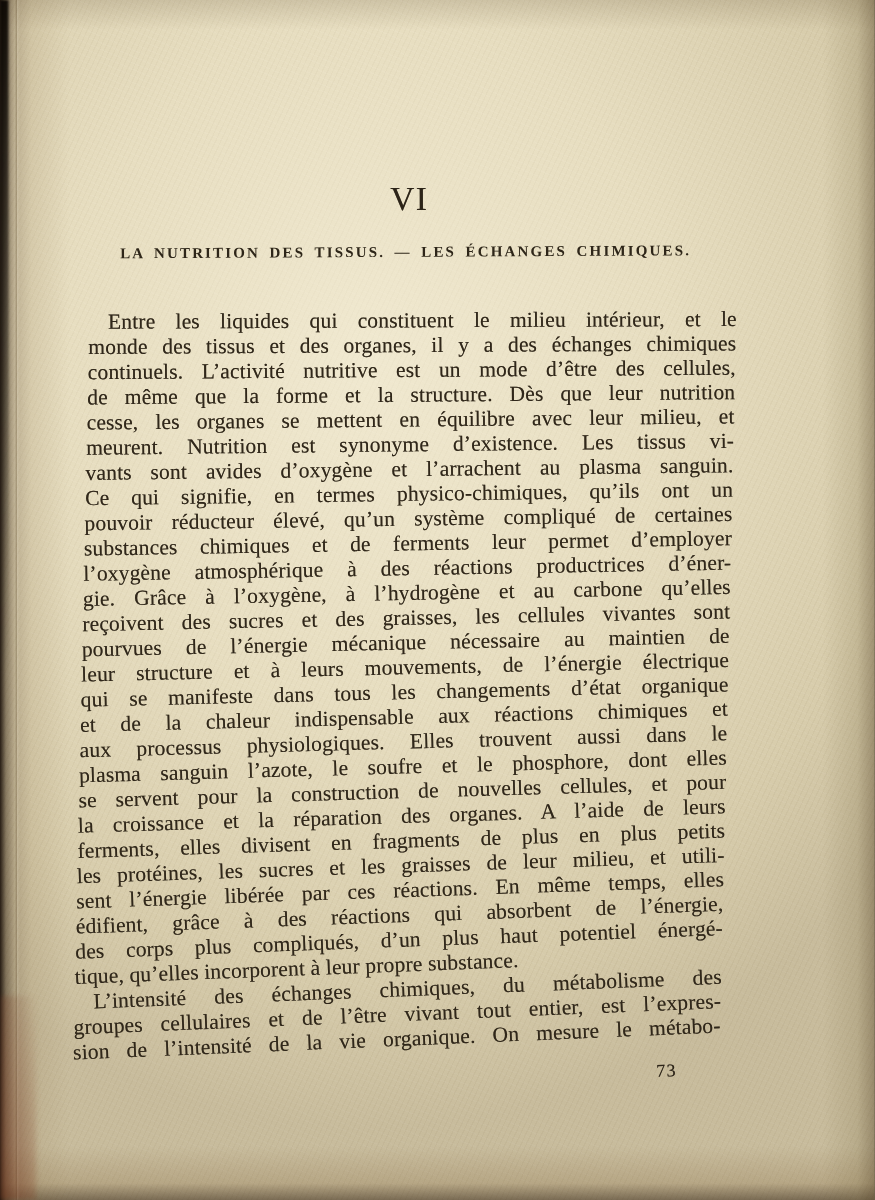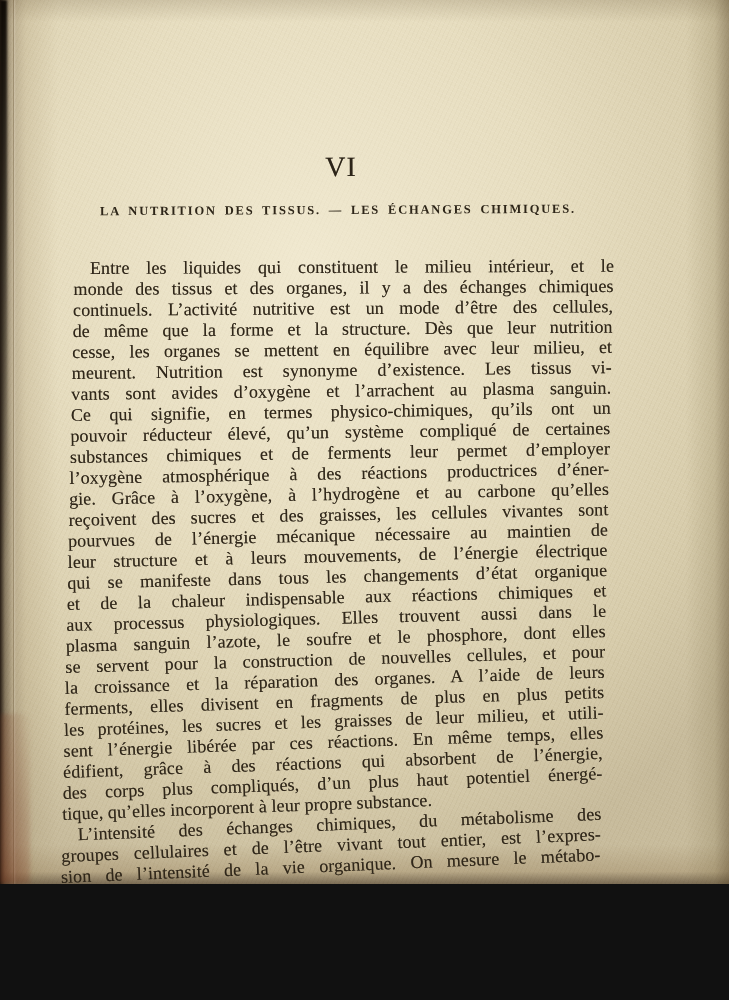--- a/index.html
+++ b/index.html
@@ -3,21 +3,21 @@
 <meta charset="utf-8">
 <style>
   :root{
     --paper:#e2d8b8;
     --ink:#30271a;
     --wm:#1b58ef;
   }
   html,body{margin:0;padding:0;background:#111;}
   .photo{
     position:relative;
-    width:729px;height:884px;
+    width:729px;height:1000px;
     overflow:hidden;
     font-family:"Liberation Serif", serif;
     color:var(--ink);
     background-color:var(--paper);
     background-image:
       
       linear-gradient(to right, rgba(25,15,8,0.92) 0px, rgba(55,38,20,0.5) 5px, rgba(95,72,45,0.28) 12px, rgba(130,105,65,0.14) 26px, rgba(0,0,0,0) 58px),
       
       linear-gradient(to right, rgba(0,0,0,0) 94%, rgba(110,95,55,0.18) 98%, rgba(80,62,32,0.4) 100%),
       

